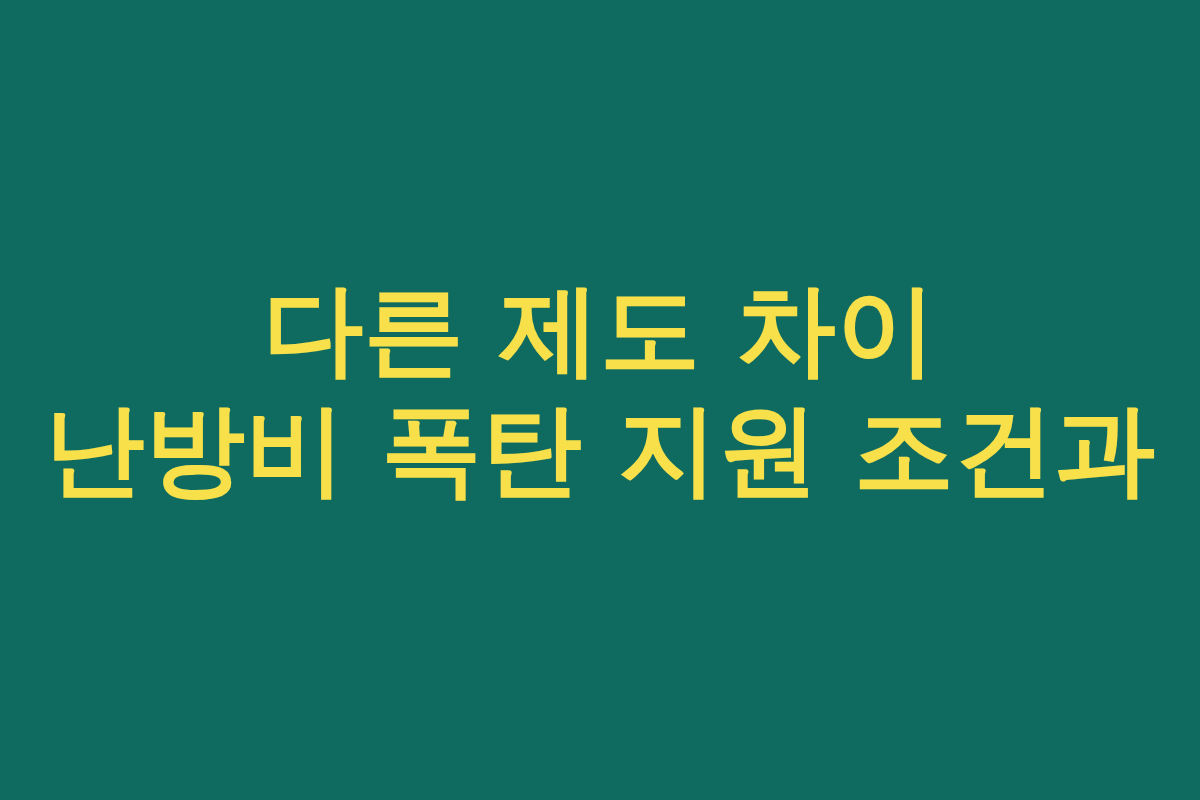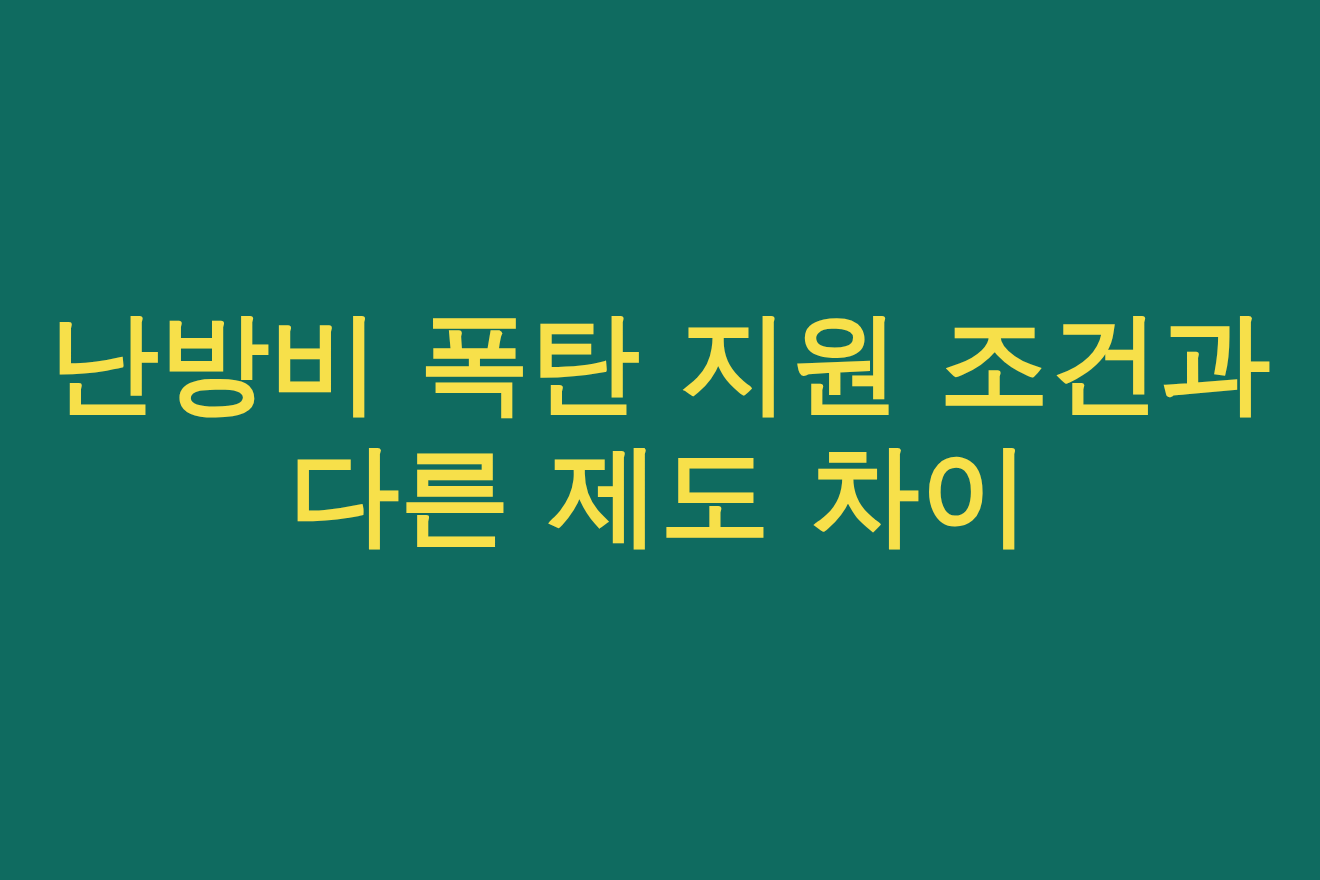--- a/index.html
+++ b/index.html
@@ -58,19 +58,19 @@
     margin-top: 2px;
   }
 </style>
 </head>
 <body style="background: rgb(15, 107, 96);">
 
 <div id="banner" style="background: rgb(15, 107, 96);">
 
   <div class="headline">
 
+    <span class="headline-line" style="color: rgb(247, 224, 74); font-size: 100px;">다른 제도 차이</span>
+
     <span class="headline-line" style="color: rgb(247, 224, 74); font-size: 100px;">난방비 폭탄 지원 조건과</span>
-
-    <span class="headline-line" style="color: rgb(247, 224, 74); font-size: 100px;">다른 제도 차이</span>
 
   </div>
 
 </div>
 
 </body></html>

